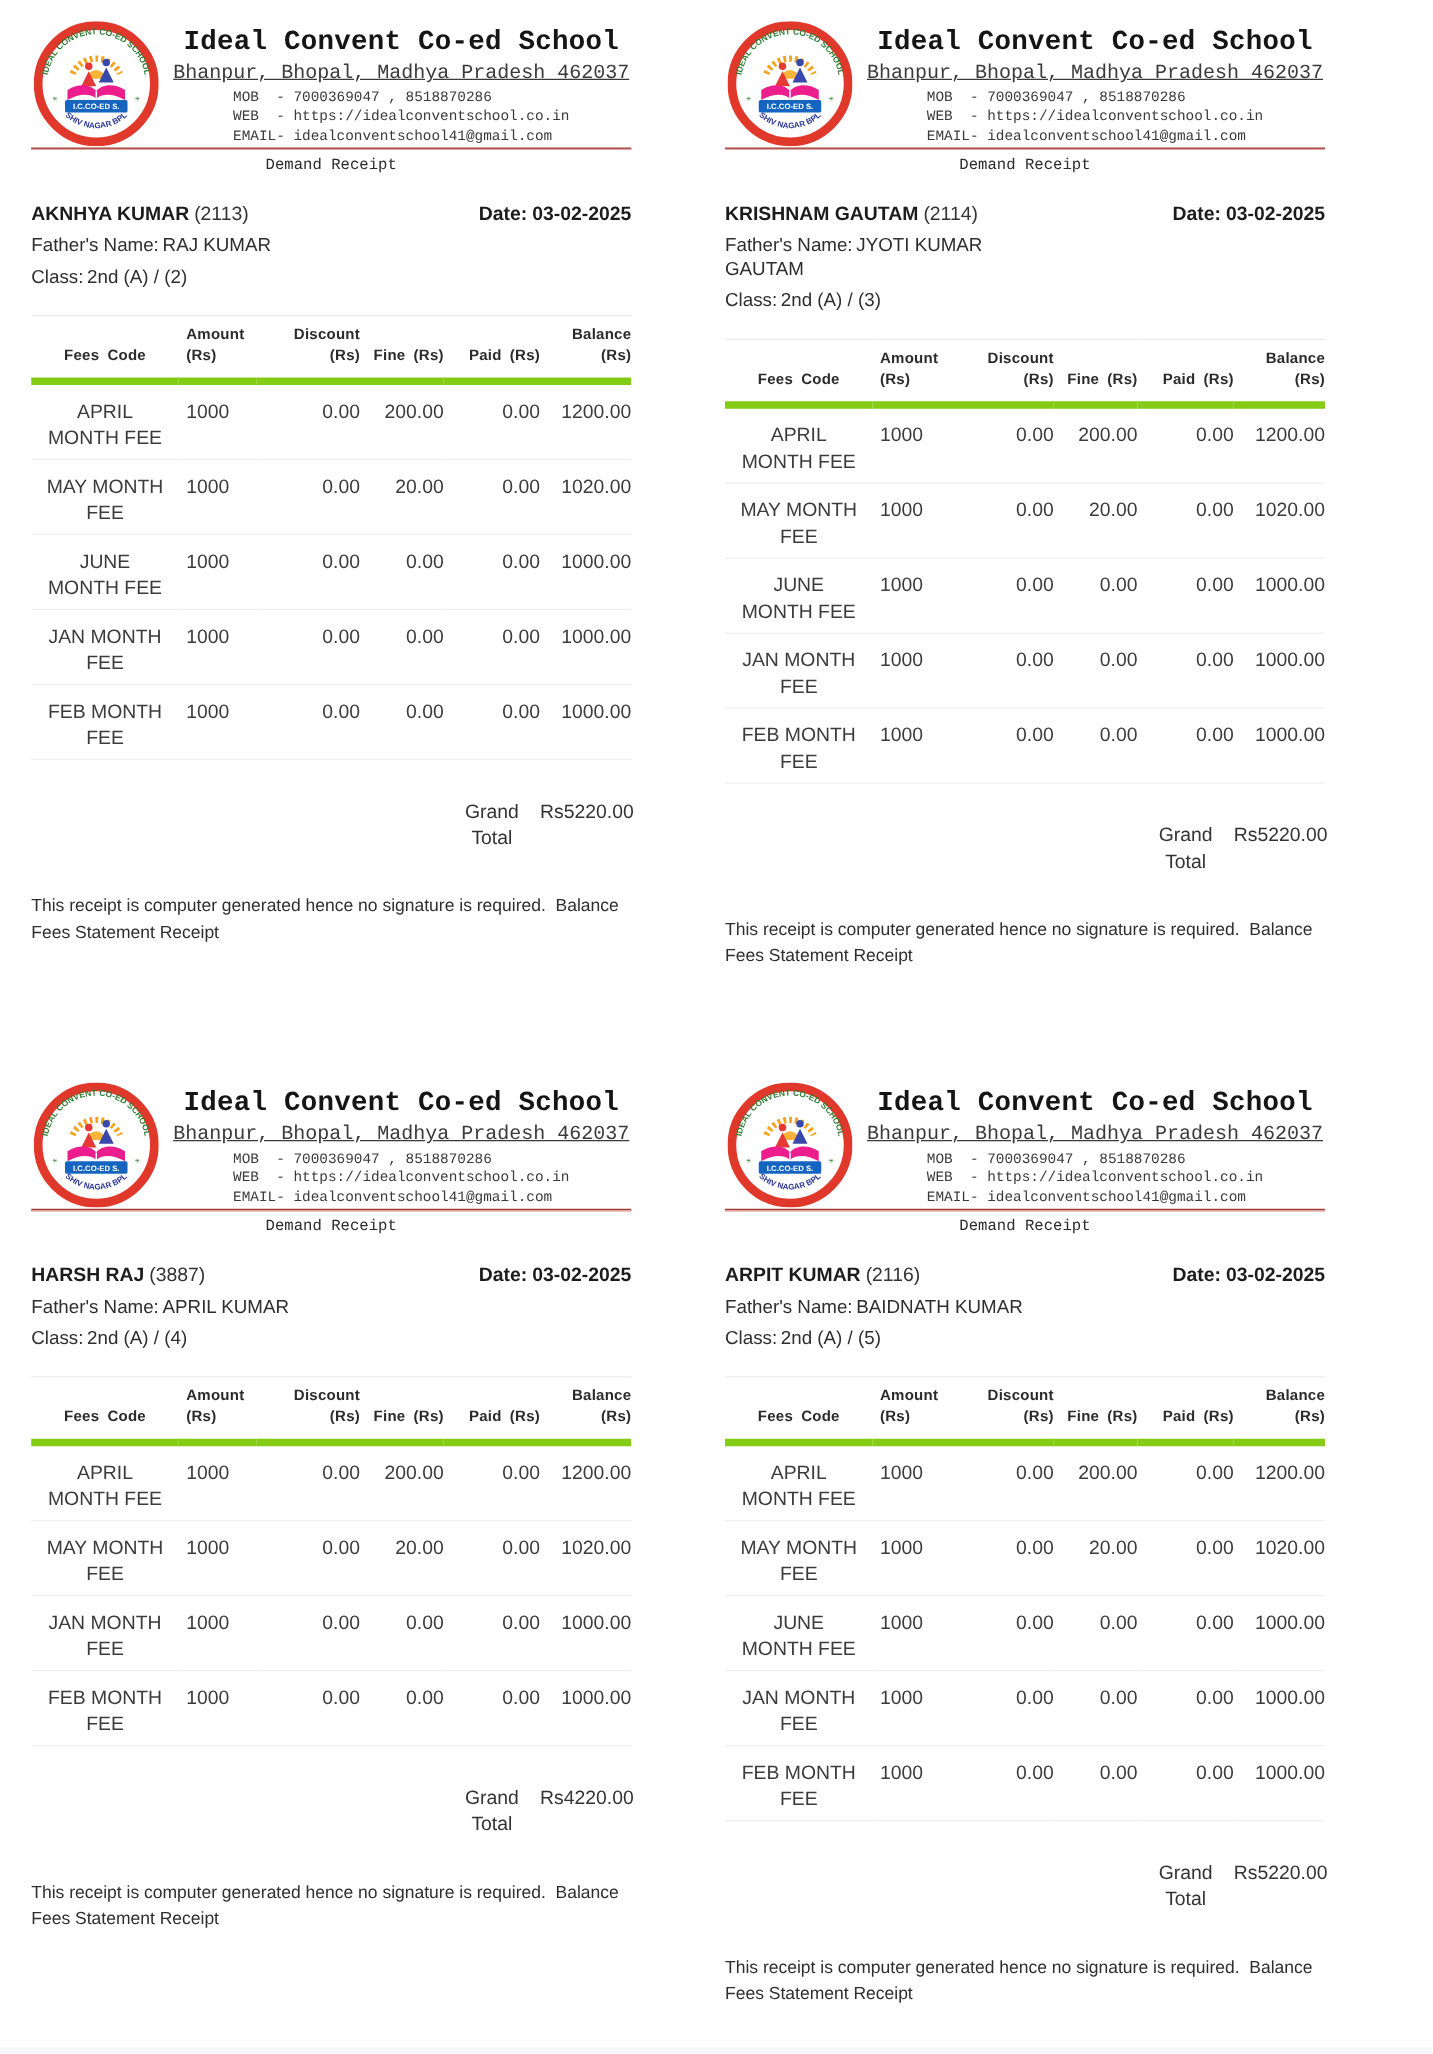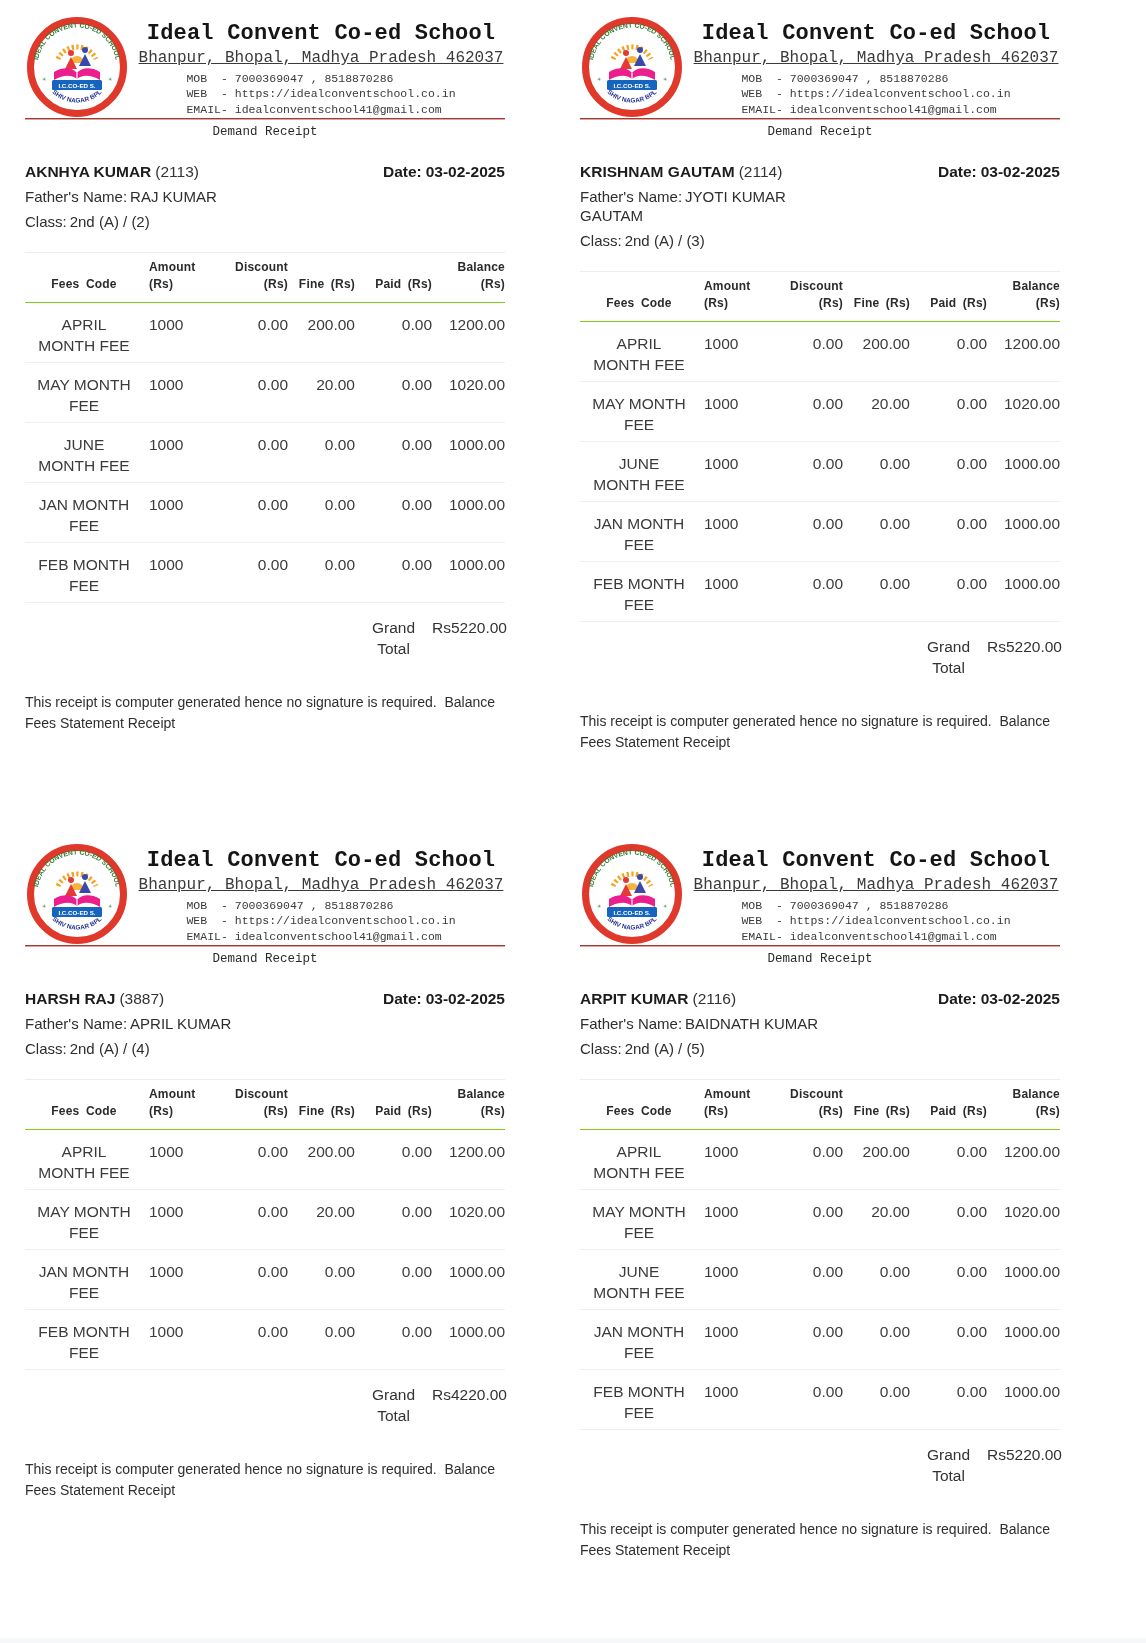--- a/index.html
+++ b/index.html
@@ -57,33 +57,33 @@
   .s-id{margin-left:4px;color:#333;}
   .father-line,.class-line{font-size:15px;line-height:19px;margin-top:6px;color:#2e2e2e;}
   .father-val,.class-val{margin-left:3px;white-space:pre-line;}
   .date-line{font-weight:bold;font-size:15.5px;color:#1c1c1c;white-space:nowrap;}
   .date-val{margin-left:4px;}
 
   
   .fees-table{width:100%;border-collapse:collapse;table-layout:fixed;margin-top:21px;}
   .fees-table th{
     vertical-align:bottom;font-size:12px;font-weight:bold;color:#2b2b2b;
-    padding:6px 0 8px;border-top:1px solid #ececec;border-bottom:1px solid #84cc16;
+    padding:6px 0 8px;border-top:1px solid #ececec;border-bottom:6px solid #84cc16;
     word-spacing:3px;letter-spacing:.2px;
   }
   .fees-table th span{display:block;line-height:1.45;}
   .fees-table td{
     vertical-align:top;font-size:15.5px;line-height:21px;color:#3b3b3b;
     padding:11px 0 6px;border-bottom:1px solid #efefef;
   }
   .c0{text-align:center;white-space:pre-line;}
   .c1{text-align:left;padding-left:6px !important;}
   th.c1{text-align:left;}
   .c2,.c3,.c4,.c5{text-align:right;}
-  .fees-table tfoot td{border-bottom:none;padding-top:14px;color:#333;}
+  .fees-table tfoot td{border-bottom:none;padding-top:31px;color:#333;}
   .grand-label{text-align:center;font-size:15.5px;line-height:24px;}
   .grand-amt{font-size:15.5px;}
 
   .footer-note{
     font-size:14px;line-height:1.55;color:#2e2e2e;margin:27px 0 0;white-space:pre-wrap;
   }
   .bottom-edge{position:absolute;left:0;right:0;bottom:0;height:5px;background:#f6f7f9;}
 </style>
 </head>
 <body>

